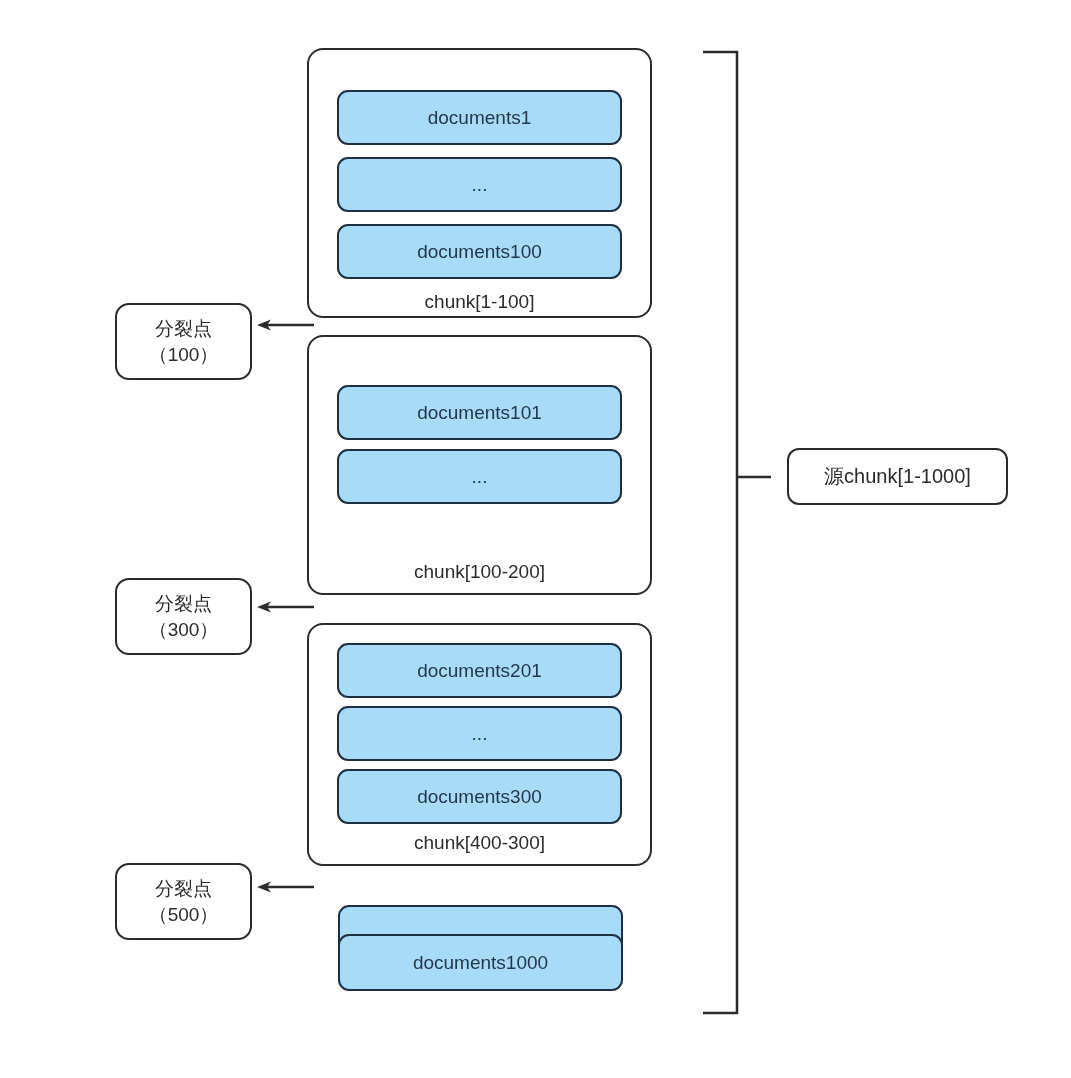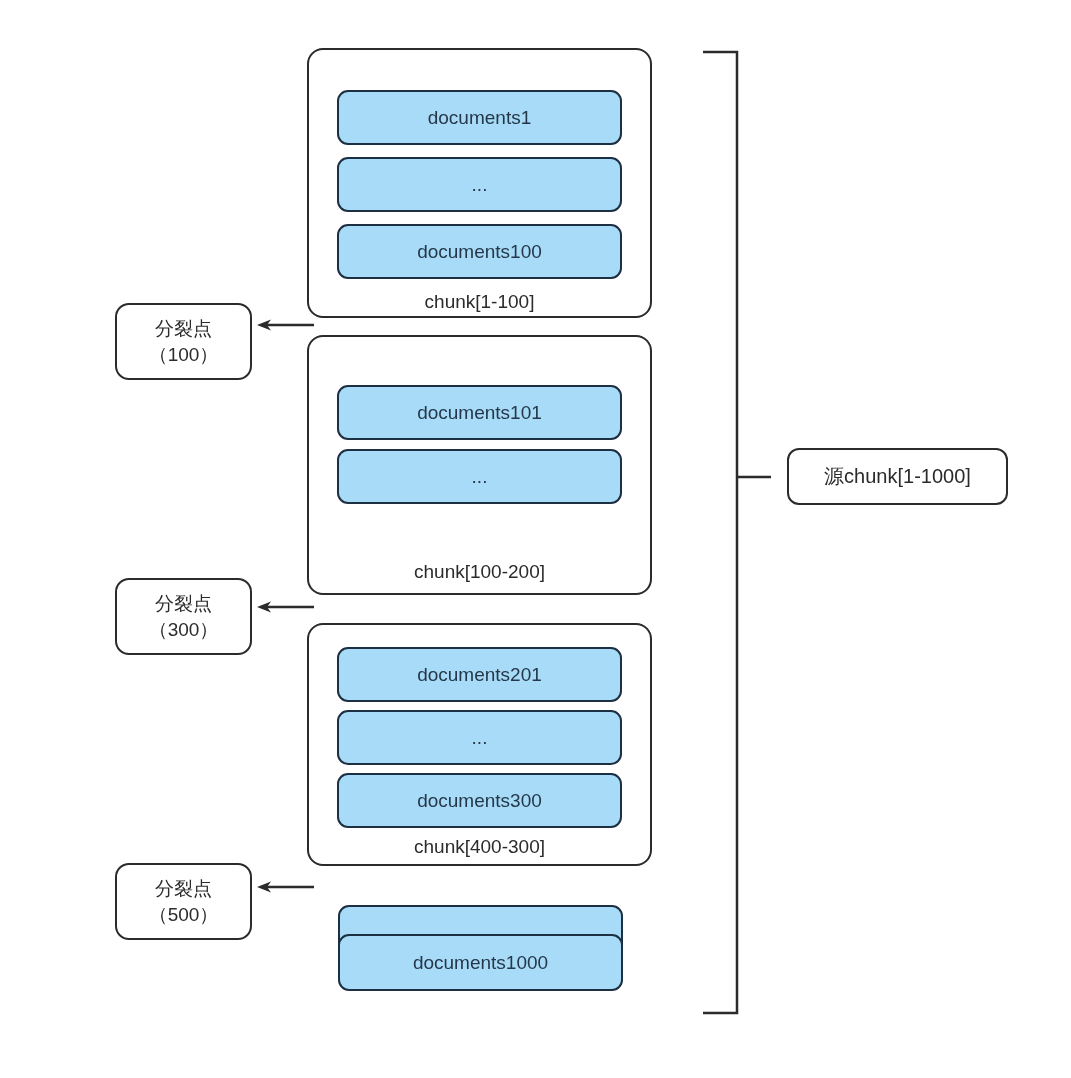--- a/index.html
+++ b/index.html
@@ -30,21 +30,21 @@
     width:345px;
     border:2.5px solid var(--line);
     border-radius:16px;
     background:var(--bg);
     display:flex;
     flex-direction:column;
     align-items:center;
   }
   .chunk.c1{top:48px;height:270px;padding-top:40px;gap:12px;}
   .chunk.c2{top:335px;height:260px;padding-top:48px;gap:9px;}
-  .chunk.c3{top:623px;height:243px;padding-top:26px;gap:8px;justify-content:center;}
+  .chunk.c3{top:623px;height:243px;padding-top:18px;gap:8px;}
   .doc{
     width:285px;
     height:55px;
     border:2.5px solid var(--doc-border);
     border-radius:11px;
     background:var(--doc-fill);
     color:var(--doc-text);
     font-size:19px;
     display:flex;
     align-items:center;

